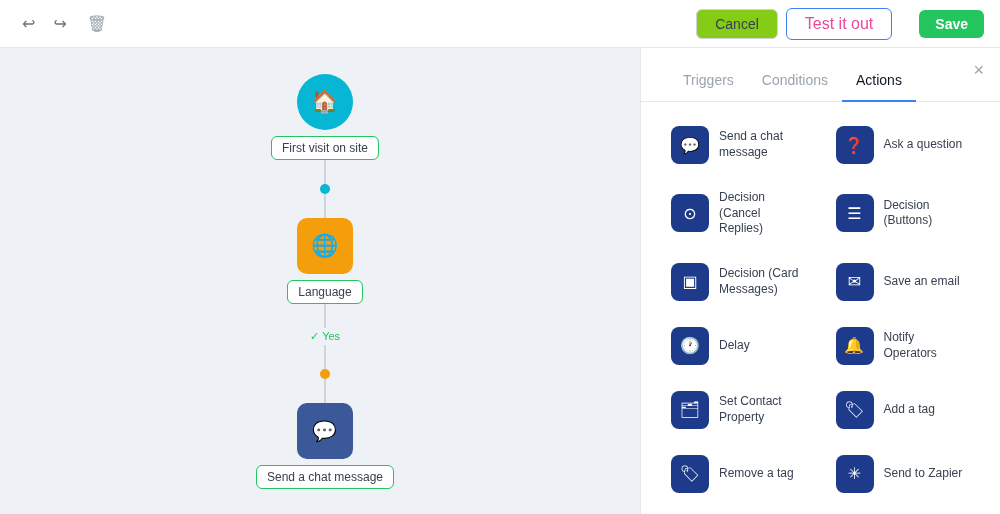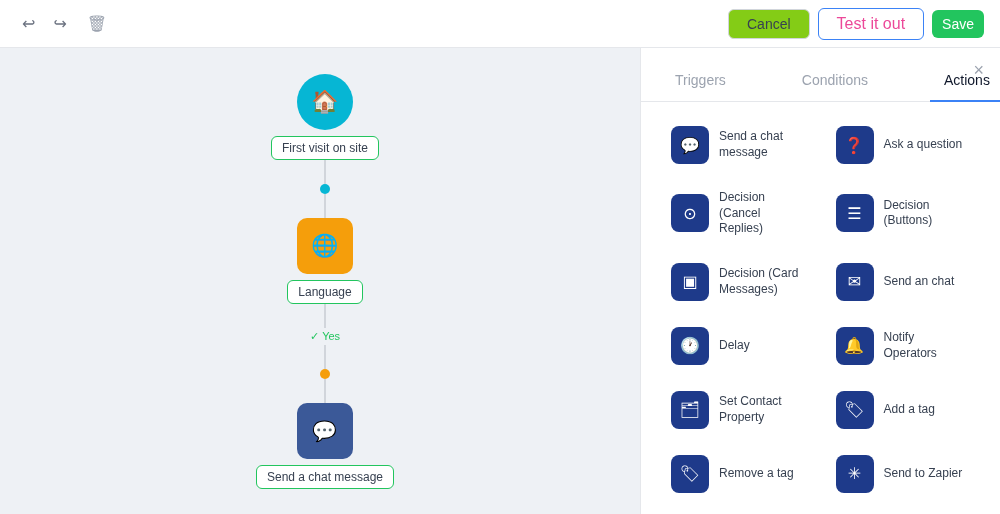--- a/index.html
+++ b/index.html
@@ -66,25 +66,26 @@
       color: #ec4899;
       padding: 6px 18px;
       border-radius: 6px;
       cursor: pointer;
       font-size: 16px;
     }
     .btn-save {
       background: #22c55e;
       border: none;
       color: #fff;
-      padding: 6px 10px;
+      padding: 6px 16px;
       border-radius: 6px;
       cursor: pointer;
       font-size: 14px;
-      font-weight: 400;
+      font-weight: 700;
+      margin-left: 19px;
     }
 
     
     .canvas {
       position: absolute;
       top: 48px;
       left: 0;
       right: 350px;
       bottom: 0;
       background: #eef1f5;
@@ -197,24 +198,23 @@
       bottom: 0;
       background: #fff;
       border-left: 1px solid #e5e7eb;
       display: flex;
       flex-direction: column;
     }
 
     .panel-header {
       display: flex;
       align-items: center;
-      padding: 16px 20px 0;
+      padding: 16px 28px 0;
       border-bottom: 1px solid #e5e7eb;
       position: relative;
-      gap: 48px;
     }
 
     .panel-tab {
       padding: 8px 14px 12px;
       font-size: 14px;
       color: #9ca3af;
       cursor: pointer;
       border-bottom: 2px solid transparent;
       margin-bottom: -1px;
     }
@@ -348,21 +348,21 @@
       <div class="action-item">
         <div class="action-icon">☰</div>
         <span class="action-label">Decision (Buttons)</span>
       </div>
       <div class="action-item">
         <div class="action-icon">▣</div>
         <span class="action-label">Decision (Card Messages)</span>
       </div>
       <div class="action-item">
         <div class="action-icon">✉</div>
-        <span class="action-label">Send an chat</span>
+        <span class="action-label">Save an email</span>
       </div>
       <div class="action-item">
         <div class="action-icon">🕐</div>
         <span class="action-label">Delay</span>
       </div>
       <div class="action-item">
         <div class="action-icon">🔔</div>
         <span class="action-label">Notify Operators</span>
       </div>
       <div class="action-item">

